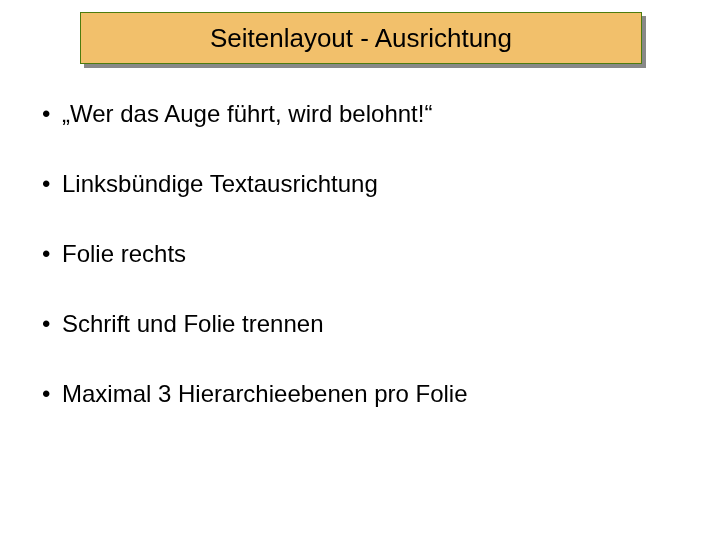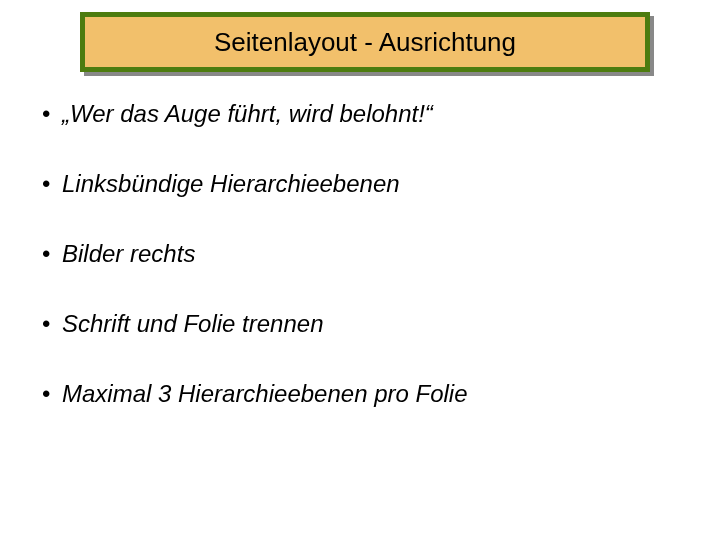--- a/index.html
+++ b/index.html
@@ -17,21 +17,21 @@
     position: relative;
     box-sizing: border-box;
   }
   .title-box {
     position: absolute;
     top: 12px;
     left: 80px;
     width: 560px;
     height: 50px;
     background: #f2c06b;
-    border: 5px solid #4d7c0f;
+    border: 1px solid #4d7c0f;
     box-shadow: 4px 4px 0 0 #888;
     display: flex;
     align-items: center;
     justify-content: center;
   }
   .title-text {
     font-size: 26px;
     color: #000;
     font-weight: normal;
   }
@@ -49,42 +49,41 @@
     color: #000;
   }
   .bullet-dot {
     width: 20px;
     flex-shrink: 0;
     text-align: left;
     padding-left: 2px;
   }
   .bullet-text {
     flex: 1;
-    font-style: italic;
   }
 </style>
 </head>
 <body>
 
 <div class="slide">
   <div class="title-box">
     <span class="title-text">Seitenlayout - Ausrichtung</span>
   </div>
   <div class="content">
     <div class="bullet-item">
       <span class="bullet-dot">•</span>
       <span class="bullet-text">„Wer das Auge führt, wird belohnt!“</span>
     </div>
     <div class="bullet-item">
       <span class="bullet-dot">•</span>
-      <span class="bullet-text">Linksbündige Hierarchieebenen</span>
+      <span class="bullet-text">Linksbündige Textausrichtung</span>
     </div>
     <div class="bullet-item">
       <span class="bullet-dot">•</span>
-      <span class="bullet-text">Bilder rechts</span>
+      <span class="bullet-text">Folie rechts</span>
     </div>
     <div class="bullet-item">
       <span class="bullet-dot">•</span>
       <span class="bullet-text">Schrift und Folie trennen</span>
     </div>
     <div class="bullet-item">
       <span class="bullet-dot">•</span>
       <span class="bullet-text">Maximal 3 Hierarchieebenen pro Folie</span>
     </div>
   </div>

